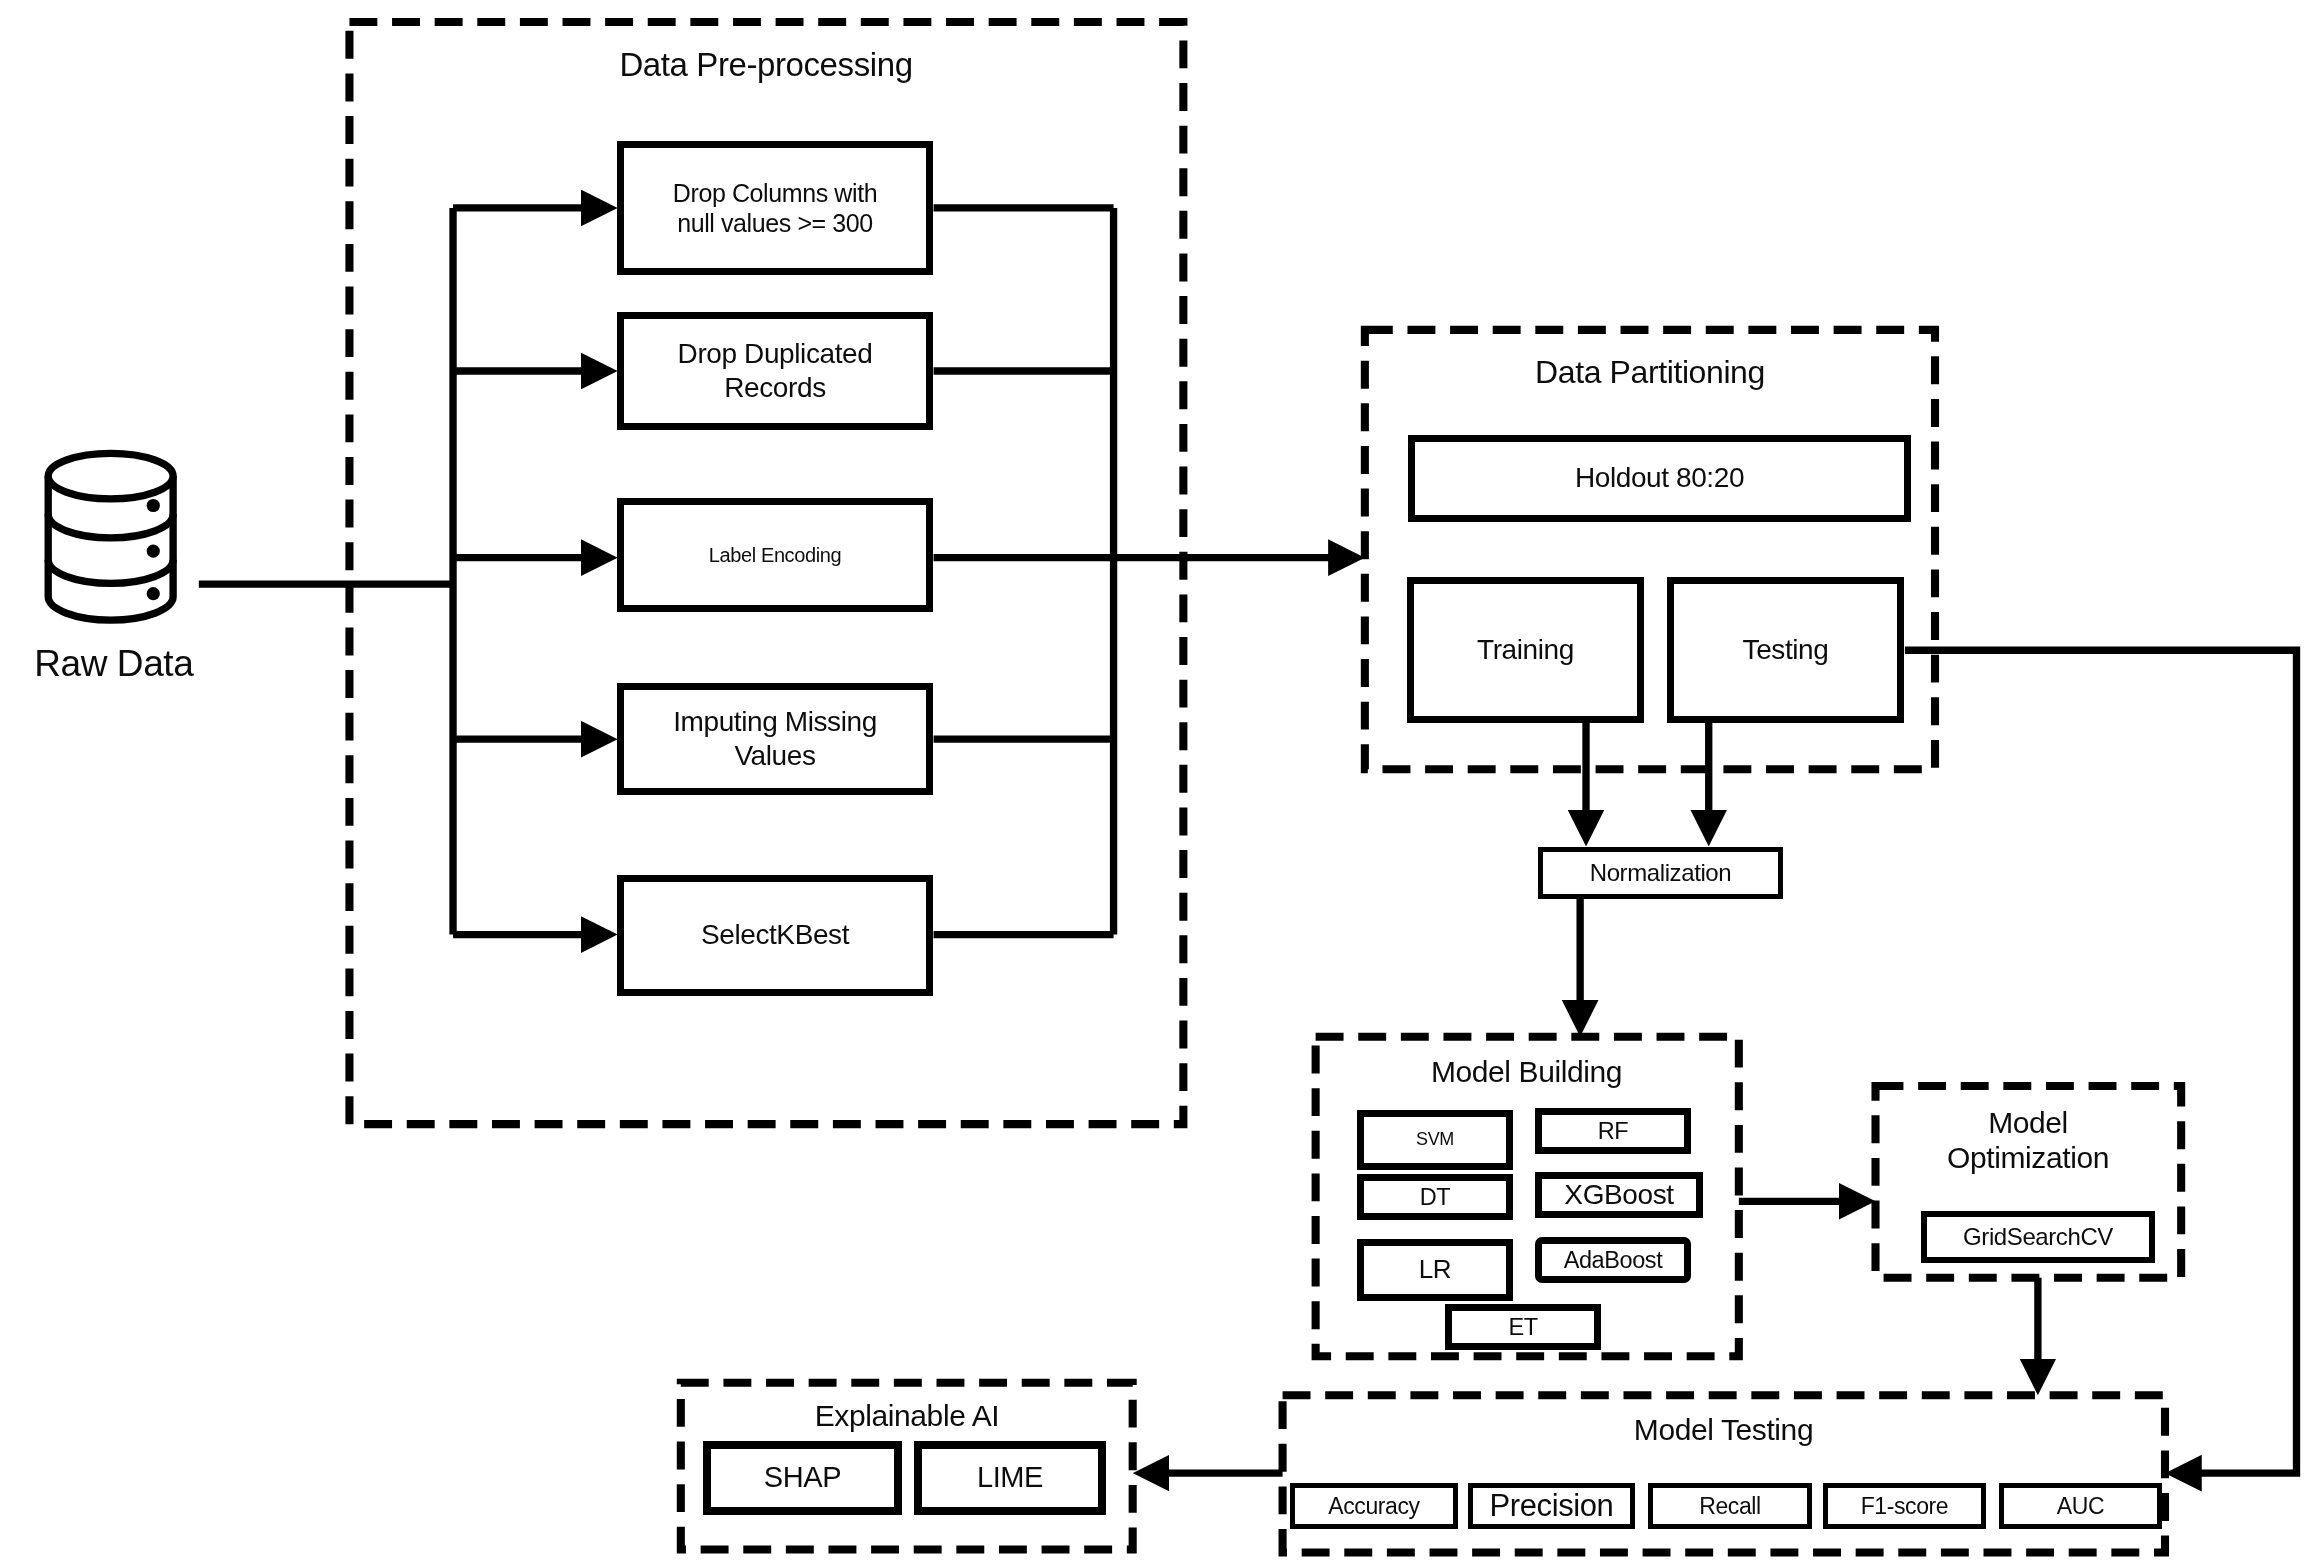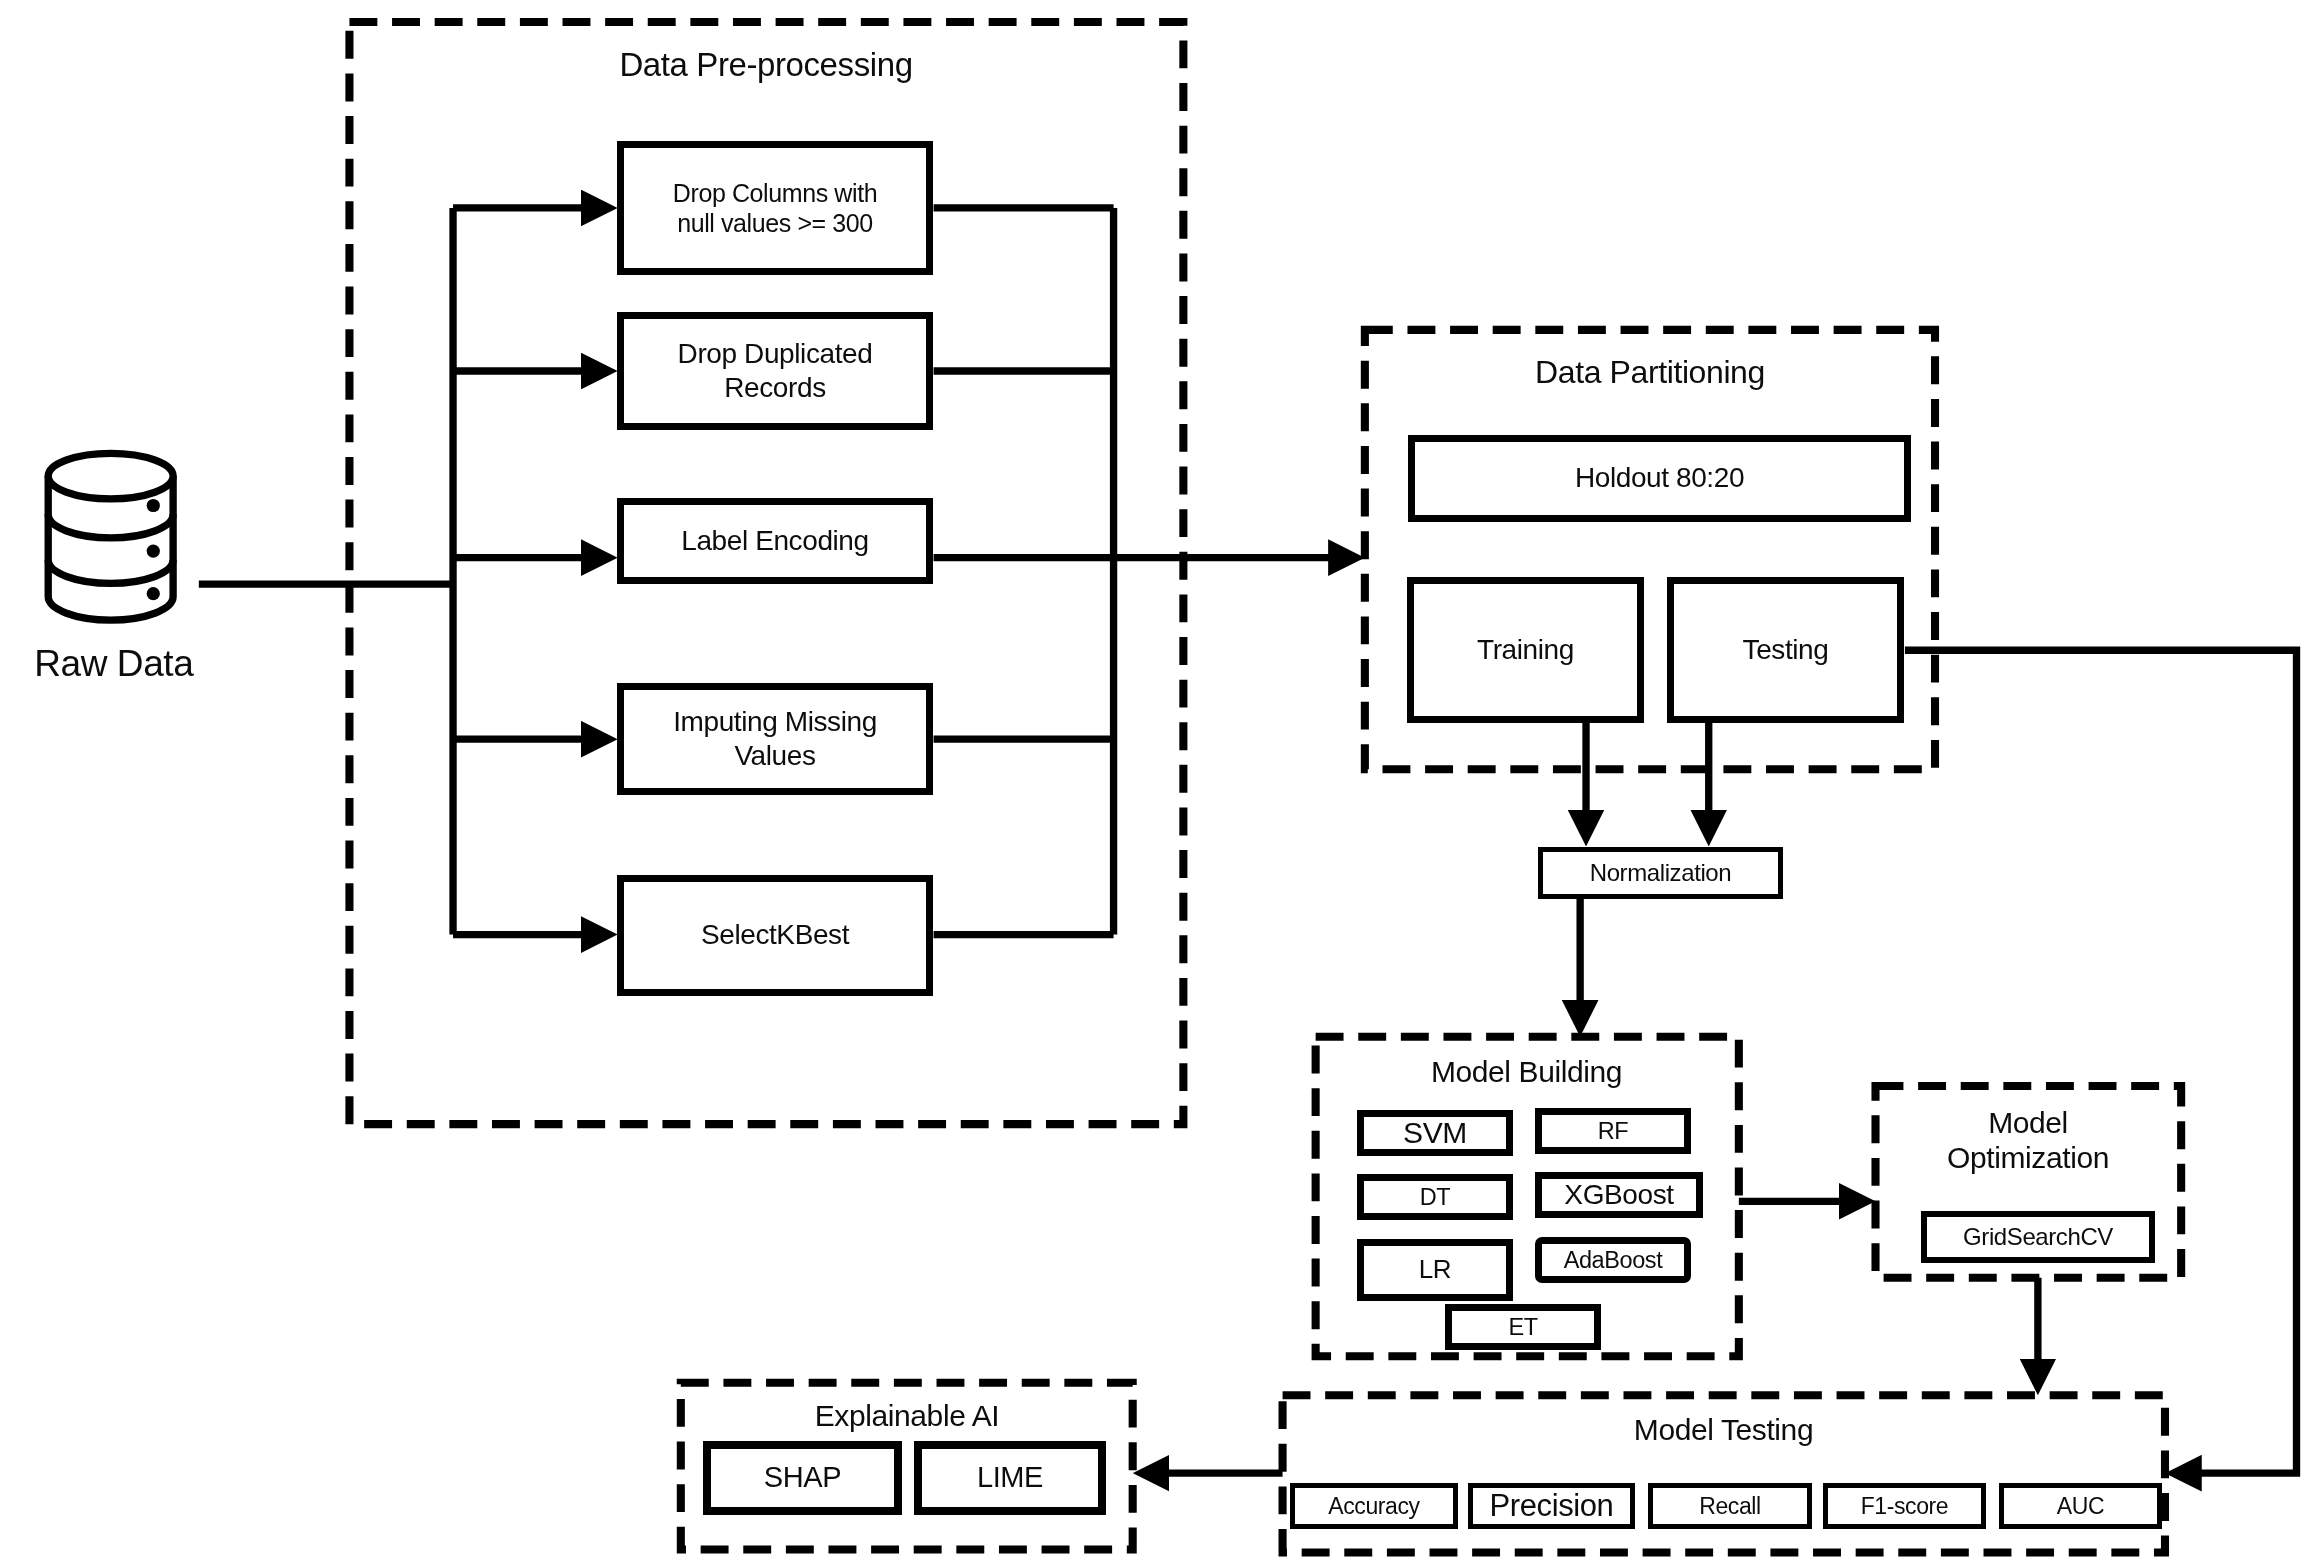--- a/index.html
+++ b/index.html
@@ -118,36 +118,36 @@
   </svg>
 
   <div class="plain-label" style="left:7.3px; top:643px; width:213px; font-size:37px;">Raw Data</div>
 
   <div class="container-title" style="left:349px; top:46px; width:834px; font-size:33px;">Data Pre-processing</div>
 
   <div class="node" style="left:617px; top:141px; width:316px; height:134px; font-size:25px;">Drop Columns with
 null values &gt;= 300</div>
   <div class="node" style="left:617px; top:312px; width:316px; height:118px; font-size:28px;">Drop Duplicated
 Records</div>
-  <div class="node" style="left:617px; top:498px; width:316px; height:86px; font-size:28px;">Label Encoding</div>
+  <div class="node" style="left:617px; top:498px; width:316px; height:114px; font-size:20px;">Label Encoding</div>
   <div class="node" style="left:617px; top:683px; width:316px; height:112px; font-size:28px;">Imputing Missing
 Values</div>
   <div class="node" style="left:617px; top:875px; width:316px; height:121px; font-size:28px;">SelectKBest</div>
 
   <div class="container-title" style="left:1365px; top:354px; width:570px; font-size:32px;">Data Partitioning</div>
 
   <div class="node" style="left:1408px; top:435px; width:503px; height:87px; font-size:28px;">Holdout 80:20</div>
   <div class="node" style="left:1407px; top:577px; width:237px; height:146px; font-size:28px;">Training</div>
   <div class="node" style="left:1667px; top:577px; width:237px; height:146px; font-size:28px;">Testing</div>
 
   <div class="node" style="left:1538px; top:847px; width:245px; height:52px; border-width:5.9px; font-size:24px;">Normalization</div>
 
   <div class="container-title" style="left:1315px; top:1054px; width:423px; font-size:30px;">Model Building</div>
 
-  <div class="node" style="left:1357px; top:1110px; width:156px; height:46px; font-size:30px;">SVM</div>
+  <div class="node" style="left:1357px; top:1110px; width:156px; height:60px; font-size:18px;">SVM</div>
   <div class="node" style="left:1535px; top:1108px; width:156px; height:46px; font-size:23.5px;">RF</div>
   <div class="node" style="left:1357px; top:1174px; width:156px; height:46px; font-size:23.5px;">DT</div>
   <div class="node" style="left:1535px; top:1172px; width:168px; height:46px; font-size:28px;">XGBoost</div>
   <div class="node" style="left:1357px; top:1239px; width:156px; height:62px; font-size:26px;">LR</div>
   <div class="node" style="left:1535px; top:1237px; width:156px; height:46px; font-size:23.5px;border-radius:7px;">AdaBoost</div>
   <div class="node" style="left:1445px; top:1304px; width:156px; height:46px; font-size:23.5px;">ET</div>
 
   <div class="container-title" style="left:1875px; top:1105px; width:306px; font-size:30px;">Model
 Optimization</div>
   <div class="node" style="left:1921px; top:1211px; width:234px; height:52px; border-width:6.6px; font-size:24px;">GridSearchCV</div>

